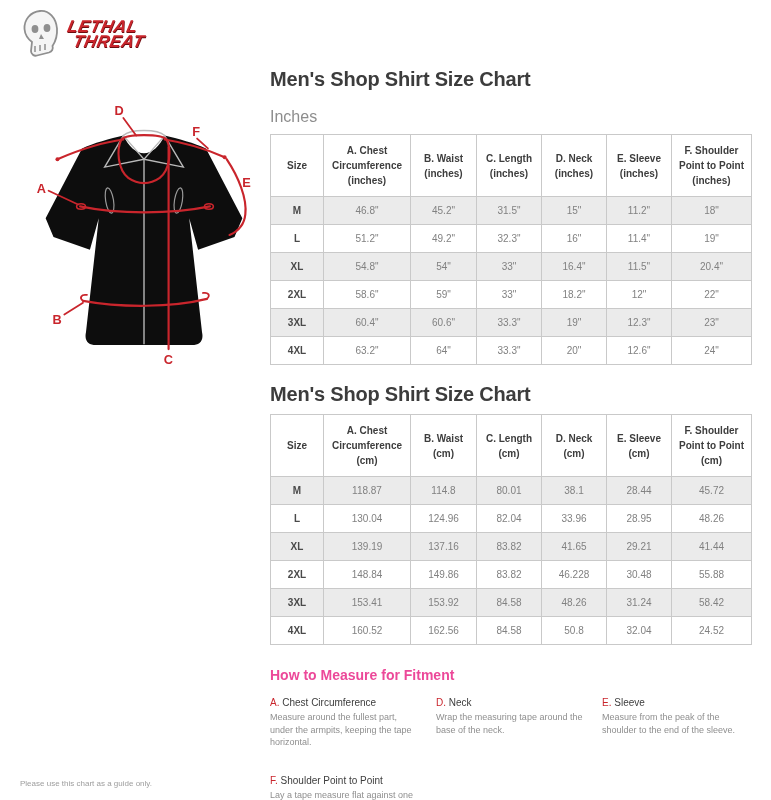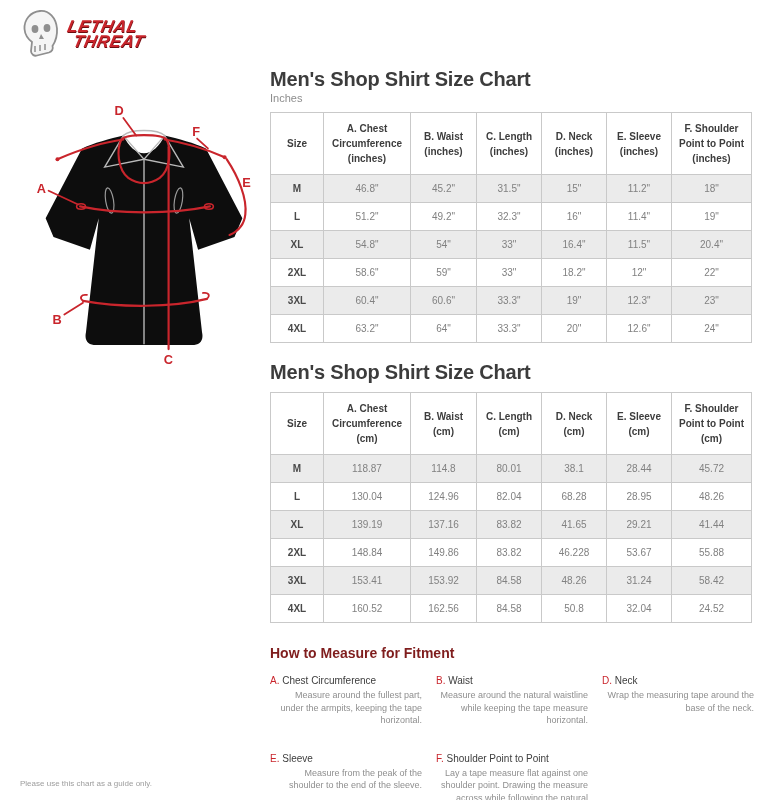--- a/index.html
+++ b/index.html
@@ -14,41 +14,41 @@
                line-height:0.9; transform:skew(-12deg); letter-spacing:0.5px;
                text-shadow:0.5px 0.5px 0 #6e0c10; }
   .logo-text .l2 { display:block; margin-left:9px; }
 
   
   .content-row { display:flex; align-items:flex-start; }
   .diagram-col { width:270px; padding:34px 0 0 24px; flex:none; }
   .main-col { width:484px; flex:none; padding-top:6px; }
 
   .sec-title { font-size:20px; font-weight:bold; color:#3c3c3c; letter-spacing:-0.2px; }
-  .sec-sub   { font-size:11px; color:#8d8d8d; margin-top:1px; }
+  .sec-sub   { font-size:16px; color:#8d8d8d; margin-top:17px; }
 
   table.size-table { border-collapse:collapse; table-layout:fixed; width:481px;
                      margin-top:8px; }
   table.size-table th, table.size-table td { border:1px solid #c9c9c9; text-align:center;
                      vertical-align:middle; }
   table.size-table th { font-size:10px; font-weight:bold; color:#3d3d3d;
                      padding:8px 5px; line-height:1.5; background:#fff; }
   table.size-table td { font-size:10px; color:#818181; height:28px; padding:2px 4px; }
   table.size-table td.size-cell { font-weight:bold; color:#4a4a4a; }
   table.size-table tbody tr:nth-child(odd) { background:#ebebeb; }
   .tbl-section { margin-bottom:18px; }
 
   
   .howto { margin-top:22px; }
-  .howto-title { font-size:14px; font-weight:bold; color:#7f1d1d; margin-bottom:14px; }
+  .howto-title { font-size:14px; font-weight:bold; color:#ec4899; margin-bottom:14px; }
   .howto-grid { display:grid; grid-template-columns:repeat(3, 152px); column-gap:14px;
                 row-gap:26px; }
   .hi-title { font-size:10px; font-weight:normal; color:#3d3d3d; margin-bottom:3px; }
   .hi-letter { color:#c9252c; }
-  .hi-body { font-size:9px; color:#8f8f8f; line-height:1.4;text-align:right; }
+  .hi-body { font-size:9px; color:#8f8f8f; line-height:1.4; }
 
   
   .footer { position:absolute; left:20px; bottom:10px; font-size:8px; color:#9d9d9d;
             line-height:1.5; }
 
   svg text.dlabel { font-family:"Liberation Sans",sans-serif; font-weight:bold;
                     font-size:13px; fill:#c9252c; }
 </style>
 </head>
 <body>
@@ -243,40 +243,40 @@
                 <td class="value-cell">80.01</td>
                 <td class="value-cell">38.1</td>
                 <td class="value-cell">28.44</td>
                 <td class="value-cell">45.72</td>
               </tr>
               <tr>
                 <td class="size-cell">L</td>
                 <td class="value-cell">130.04</td>
                 <td class="value-cell">124.96</td>
                 <td class="value-cell">82.04</td>
-                <td class="value-cell">68.28</td>
+                <td class="value-cell">33.96</td>
                 <td class="value-cell">28.95</td>
                 <td class="value-cell">48.26</td>
               </tr>
               <tr>
                 <td class="size-cell">XL</td>
                 <td class="value-cell">139.19</td>
                 <td class="value-cell">137.16</td>
                 <td class="value-cell">83.82</td>
                 <td class="value-cell">41.65</td>
                 <td class="value-cell">29.21</td>
                 <td class="value-cell">41.44</td>
               </tr>
               <tr>
                 <td class="size-cell">2XL</td>
                 <td class="value-cell">148.84</td>
                 <td class="value-cell">149.86</td>
                 <td class="value-cell">83.82</td>
                 <td class="value-cell">46.228</td>
-                <td class="value-cell">53.67</td>
+                <td class="value-cell">30.48</td>
                 <td class="value-cell">55.88</td>
               </tr>
               <tr>
                 <td class="size-cell">3XL</td>
                 <td class="value-cell">153.41</td>
                 <td class="value-cell">153.92</td>
                 <td class="value-cell">84.58</td>
                 <td class="value-cell">48.26</td>
                 <td class="value-cell">31.24</td>
                 <td class="value-cell">58.42</td>
@@ -293,24 +293,20 @@
             </tbody>
         </table>
       </div>
 
       <div class="howto">
         <div class="howto-title">How to Measure for Fitment</div>
         <div class="howto-grid" id="howto-grid">
             <div class="howto-item">
               <div class="hi-title"><span class="hi-letter">A. </span><span>Chest Circumference</span></div>
               <div class="hi-body">Measure around the fullest part, under the armpits, keeping the tape horizontal.</div>
-            </div>
-            <div class="howto-item">
-              <div class="hi-title"><span class="hi-letter">B. </span><span>Waist</span></div>
-              <div class="hi-body">Measure around the natural waistline while keeping the tape measure horizontal.</div>
             </div>
             <div class="howto-item">
               <div class="hi-title"><span class="hi-letter">D. </span><span>Neck</span></div>
               <div class="hi-body">Wrap the measuring tape around the base of the neck.</div>
             </div>
             <div class="howto-item">
               <div class="hi-title"><span class="hi-letter">E. </span><span>Sleeve</span></div>
               <div class="hi-body">Measure from the peak of the shoulder to the end of the sleeve.</div>
             </div>
             <div class="howto-item">

